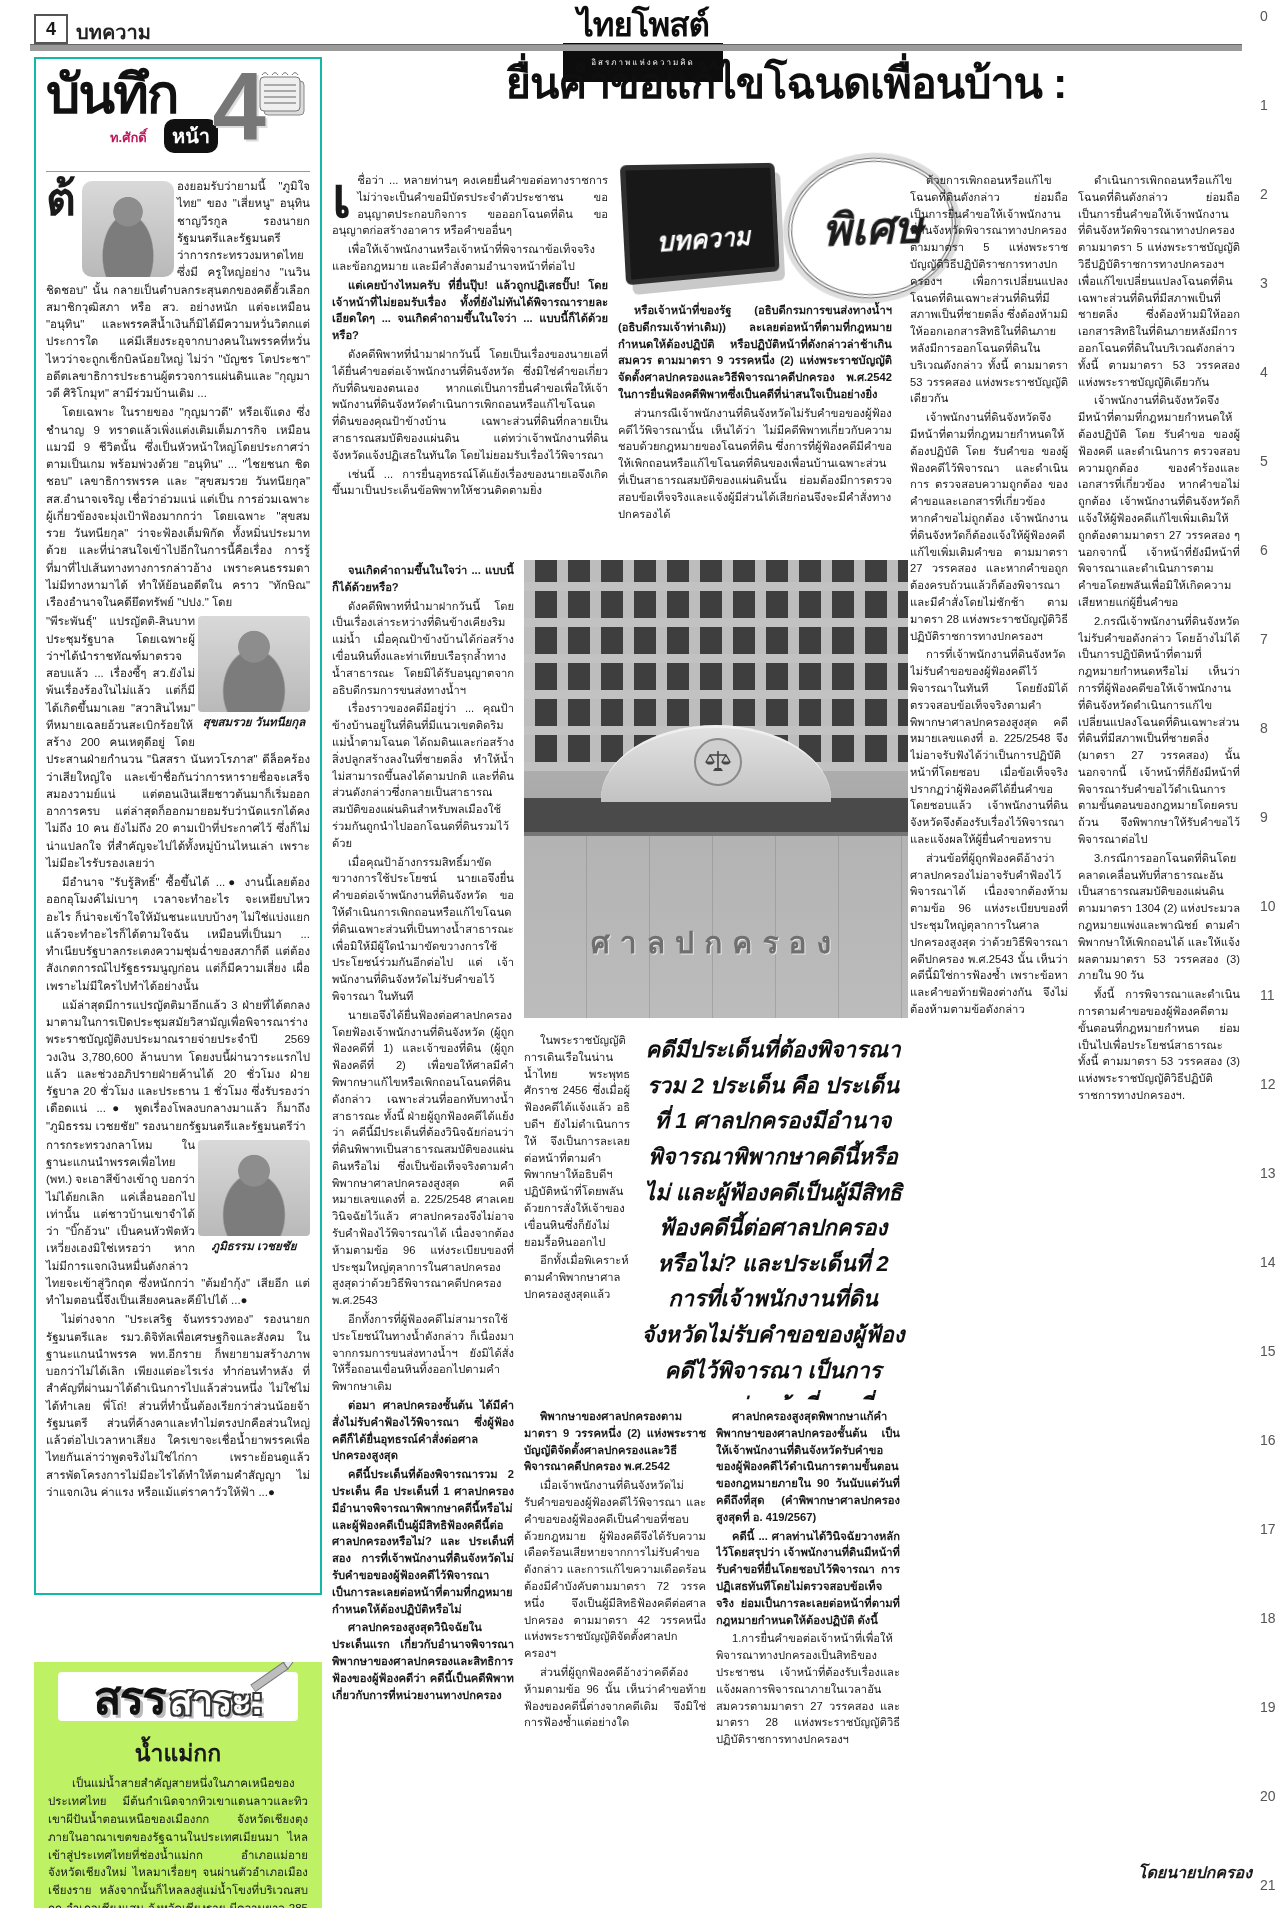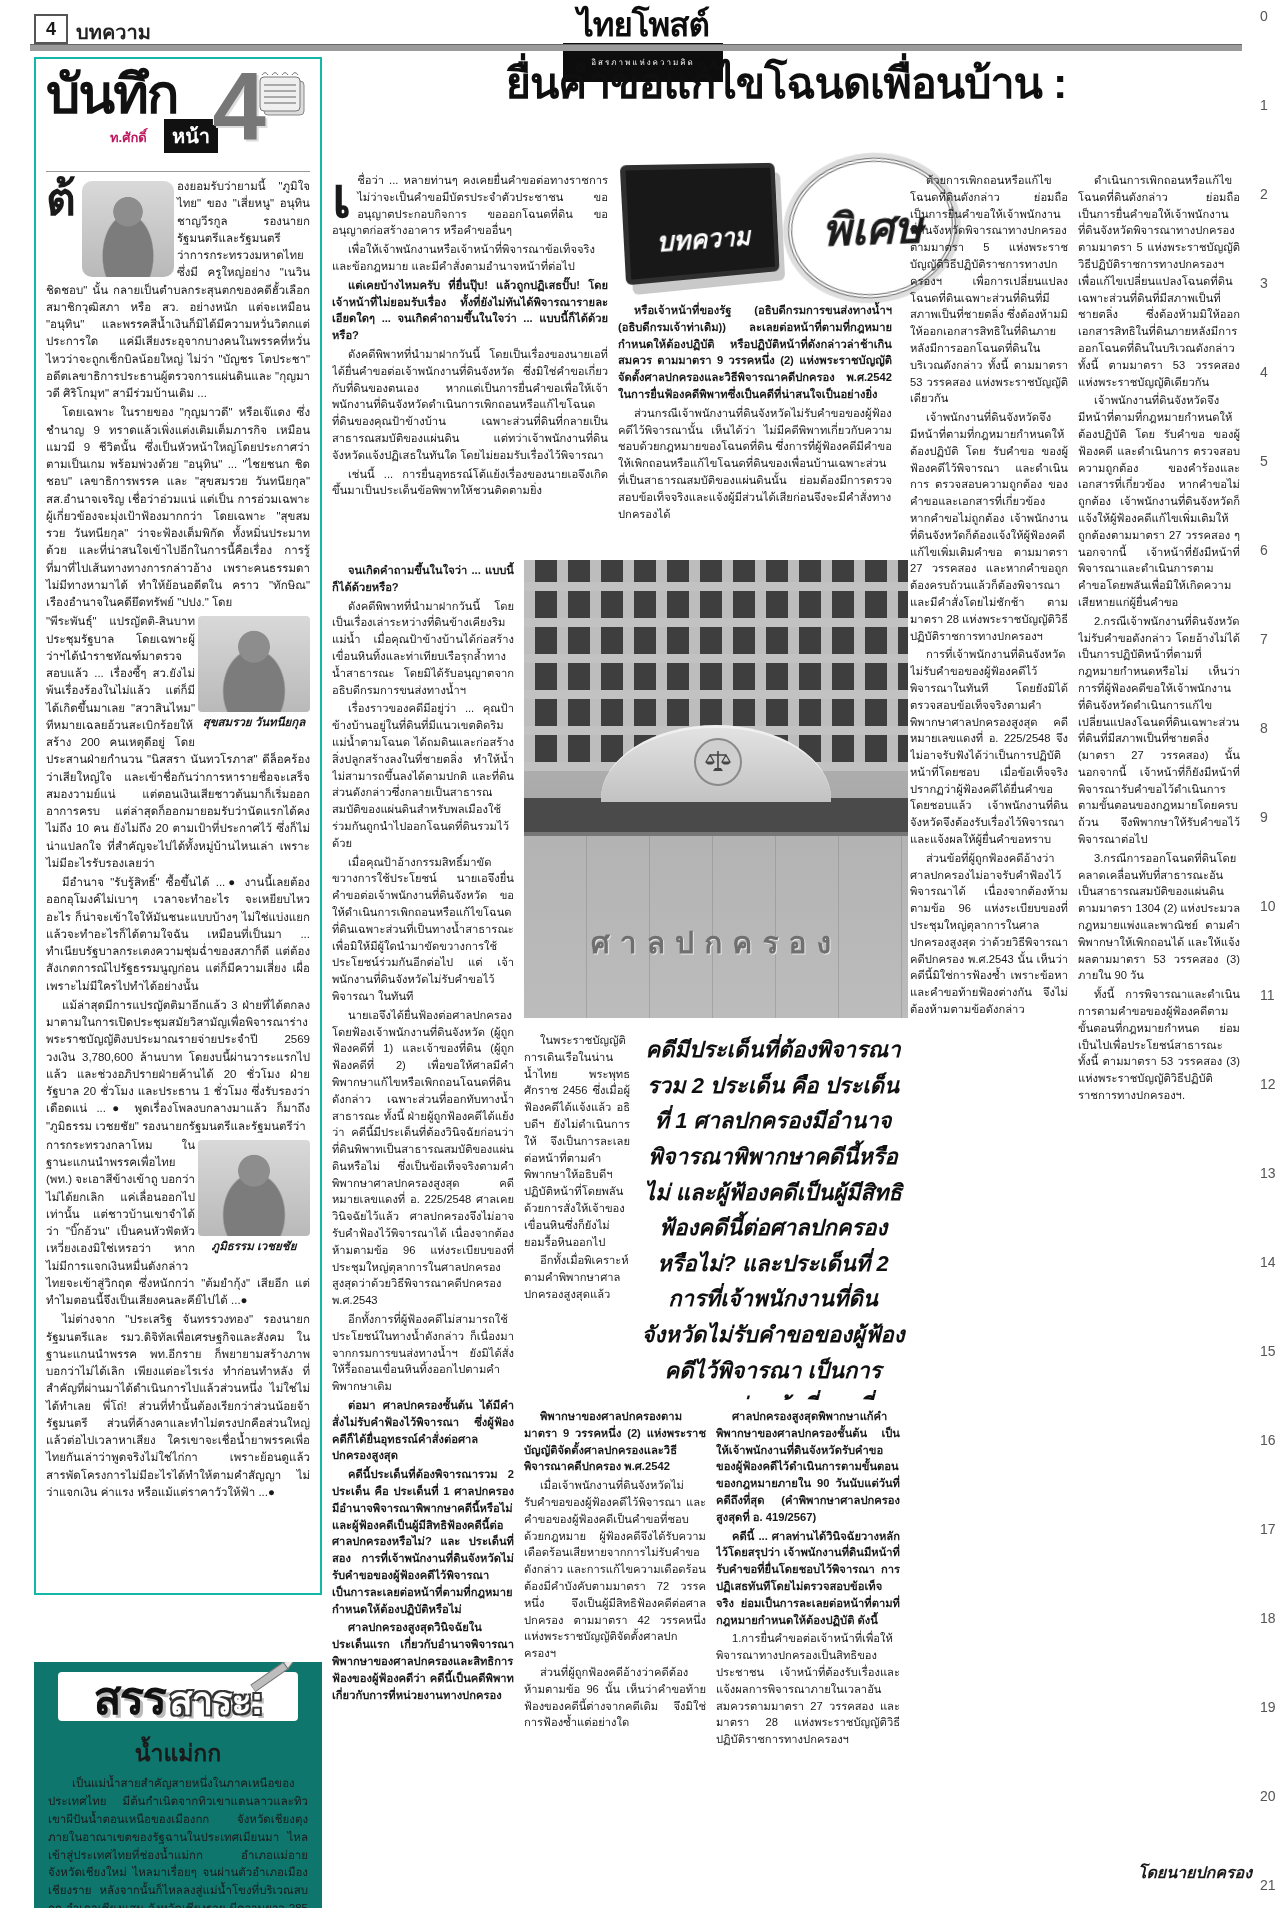--- a/index.html
+++ b/index.html
@@ -21,41 +21,41 @@
   .ruler{right:6px;top:8px;width:20px;color:#555;font-size:14px;}
   .ruler div{height:89px;}
 
   
   .notebox{left:34px;top:57px;width:288px;height:1538px;border:2px solid #14b8a6;background:#fff;
            padding:8px 10px;box-sizing:border-box;overflow:hidden;}
   .note-mast{position:relative;height:104px;border-bottom:1px solid #999;margin-bottom:6px;}
   .note-title{font-size:54px;font-weight:900;letter-spacing:-2px;line-height:1;color:#111;}
   .note-author{position:absolute;left:64px;top:60px;font-size:13px;font-weight:bold;color:#be185d;}
   .note-page-chip{position:absolute;left:118px;top:52px;background:#111;color:#fff;font-weight:900;
-                  font-size:20px;padding:1px 8px;border-radius:0;}
+                  font-size:20px;padding:1px 8px;border-radius:10px;}
   .note-big4{position:absolute;right:44px;top:-8px;font-size:96px;font-weight:900;color:#777;
              text-shadow:2px 2px 0 #ddd,-1px -1px 0 #fff;line-height:1;}
   .note-doodle{position:absolute;right:0;top:4px;}
   .note-flow{font-size:11.5px;line-height:1.5;text-align:justify;}
   .dropcap{float:left;font-size:46px;line-height:.85;font-weight:900;margin:2px 6px 0 0;}
   .para{margin:0 0 2px;text-indent:16px;}
   .dropflow .para:first-child{text-indent:0;}
   .bold{font-weight:bold;}
   .fig{width:112px;margin:3px;}
   .fig.fl{float:left;margin-left:0;}
   .fig.fr{float:right;margin-right:0;}
   .portrait{width:100%;height:96px;border-radius:4px;background:
       radial-gradient(circle at 50% 32%, #8d8d8d 0 18%, transparent 19%),
       radial-gradient(ellipse at 50% 78%, #7c7c7c 0 38%, transparent 40%),
       linear-gradient(180deg,#d9d9d9,#b9b9b9);}
   .portrait.round{border-radius:10px;}
   .figcap{font-size:11.5px;font-weight:bold;font-style:italic;text-align:center;margin-top:2px;}
 
   
-  .sansara{left:34px;top:1662px;width:288px;height:246px;background:#0f766e;padding:10px 14px;
+  .sansara{left:34px;top:1662px;width:288px;height:246px;background:#bef264;padding:10px 14px;
            box-sizing:border-box;overflow:hidden;}
   .sansara-logo{position:relative;width:240px;margin:0 auto;background:#fff;border-radius:4px;
                 text-align:center;padding:6px 0 2px;}
   .sansara-w1{font-size:46px;font-weight:900;color:#111;letter-spacing:-2px;
               text-shadow:3px 3px 0 #bbb;line-height:.9;}
   .sansara-w2{font-size:38px;font-weight:900;color:#fff;letter-spacing:-1px;line-height:.9;
               text-shadow:-2px -2px 0 #333,2px -2px 0 #333,-2px 2px 0 #333,2px 2px 0 #333,4px 4px 0 #bbb;}
   .pencil{position:absolute;right:-4px;top:-8px;transform:rotate(-35deg);}
   .sansara-title{text-align:center;font-size:23px;font-weight:900;margin:14px 0 4px;}
   .sansara-body{font-size:11.5px;line-height:1.55;text-align:justify;}

